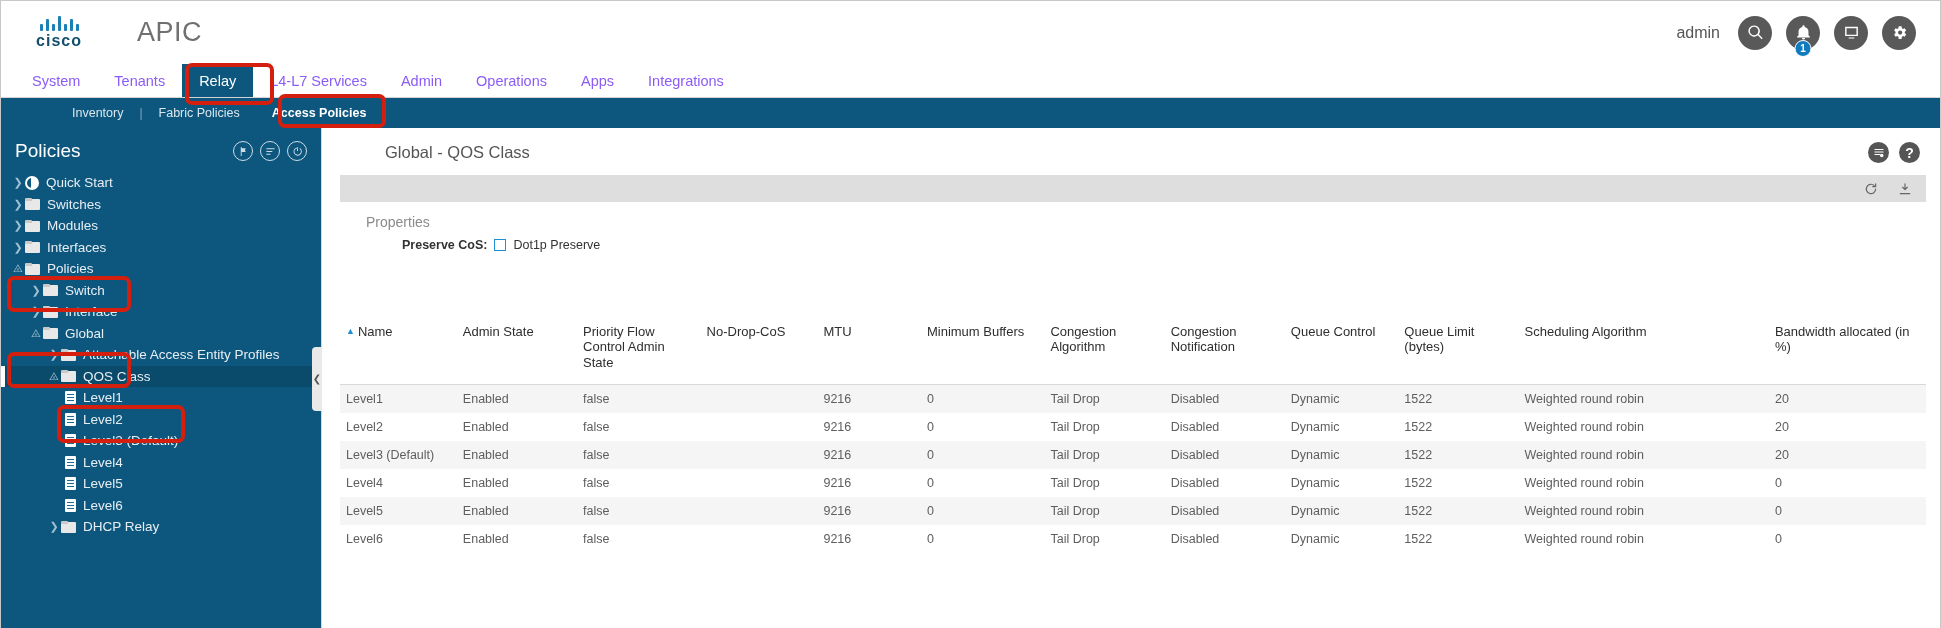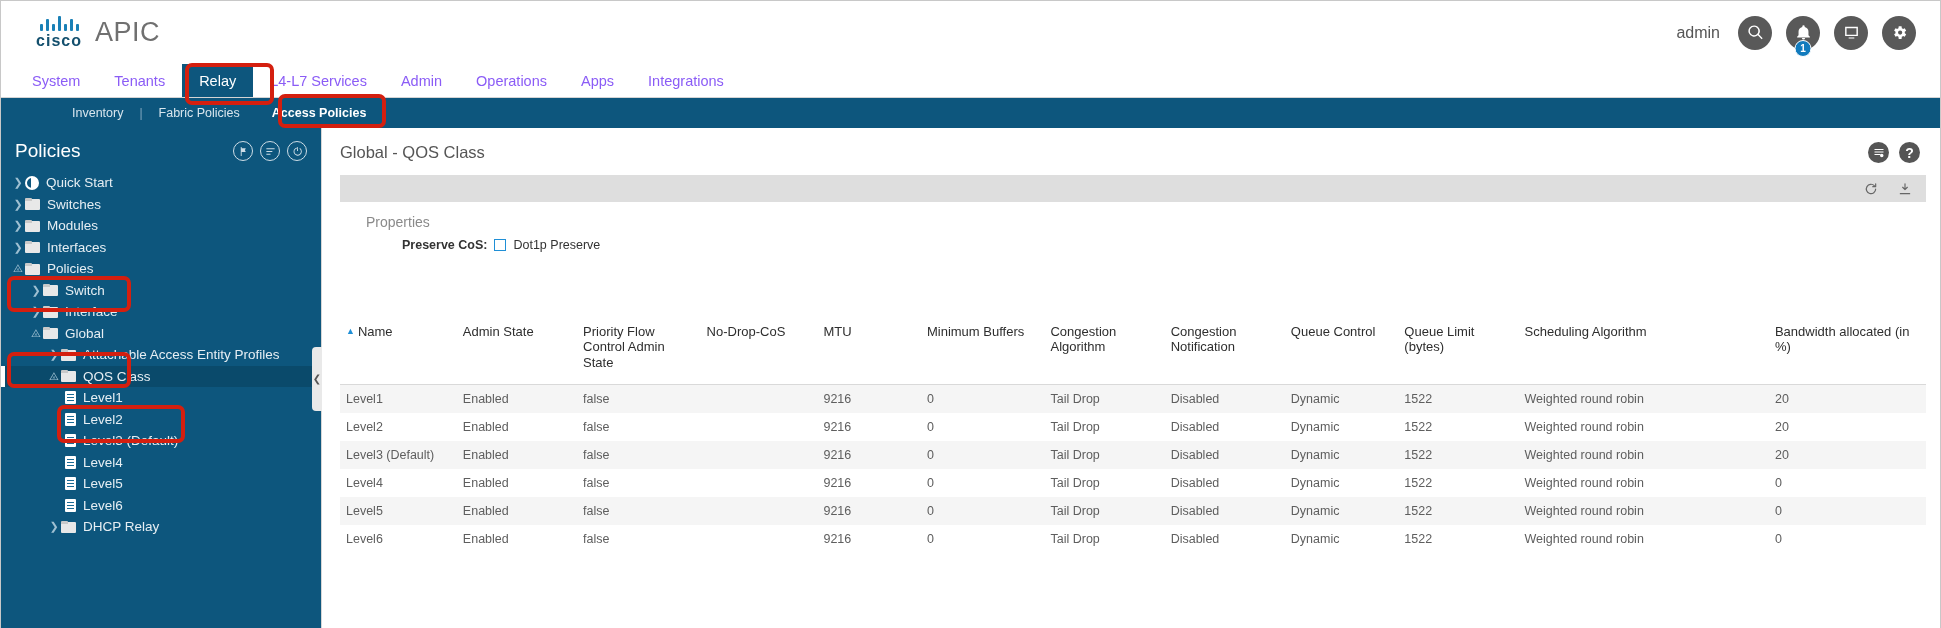--- a/index.html
+++ b/index.html
@@ -18,40 +18,40 @@
 
   
   .topbar {
     height: 63px;
     background: #ffffff;
     display: flex;
     align-items: center;
     padding: 0 26px 0 22px;
     position: relative;
   }
-  .brand { display: flex; align-items: center; }
+  .brand { display: flex; align-items: center; gap: 8px; }
   .cisco-logo { width: 72px; text-align: center; line-height: 1; }
   .cisco-bars {
     display: flex; align-items: flex-end; justify-content: center;
     height: 15px; gap: 3px;
   }
   .cisco-bars i { display: block; width: 3px; background: #1a80b6; border-radius: 1px; }
   .cisco-bars i:nth-child(1){ height: 7px; }
   .cisco-bars i:nth-child(2){ height: 12px; }
   .cisco-bars i:nth-child(3){ height: 7px; }
   .cisco-bars i:nth-child(4){ height: 15px; }
   .cisco-bars i:nth-child(5){ height: 7px; }
   .cisco-bars i:nth-child(6){ height: 12px; }
   .cisco-bars i:nth-child(7){ height: 7px; }
   .cisco-word {
     font-size: 16px; font-weight: bold; letter-spacing: 1px;
     color: #14506e; margin-top: 2px;
   }
   .apic-title {
-    font-size: 27px; color: #707070; letter-spacing: 0.5px;
+    font-size: 27px; color: #707070; margin-left: 34px; letter-spacing: 0.5px;
   }
 
   .top-right {
     position: absolute; right: 24px; top: 0; height: 63px;
     display: flex; align-items: center; gap: 14px;
   }
   .admin-label { font-size: 16px; color: #555; margin-right: 4px; }
   .circ-btn {
     width: 34px; height: 34px; border-radius: 50%;
     background: #595959; color: #fff;
@@ -186,21 +186,21 @@
   .content {
     flex: 1; background: #fff; position: relative;
     display: flex; flex-direction: column;
     border-left: 1px solid #d6d6d6;
     padding: 0 0 0 0;
   }
   .page-title-row {
     display: flex; align-items: center; justify-content: space-between;
     padding: 14px 20px 12px 18px;
   }
-  .page-title { font-size: 16.5px; color: #555; }
+  .page-title { font-size: 16.5px; color: #555; margin-left: 45px; }
   .pt-icons { display: flex; gap: 10px; }
   .dark-circ {
     width: 21px; height: 21px; border-radius: 50%; background: #555;
     display:flex; align-items:center; justify-content:center; cursor:pointer;
   }
   .dark-circ svg { width: 12px; height: 12px; fill:#fff; }
   .dark-circ .qm { color:#fff; font-size: 14px; font-weight: bold; line-height:1; }
 
   .grayband {
     height: 27px; background: #dedede;

